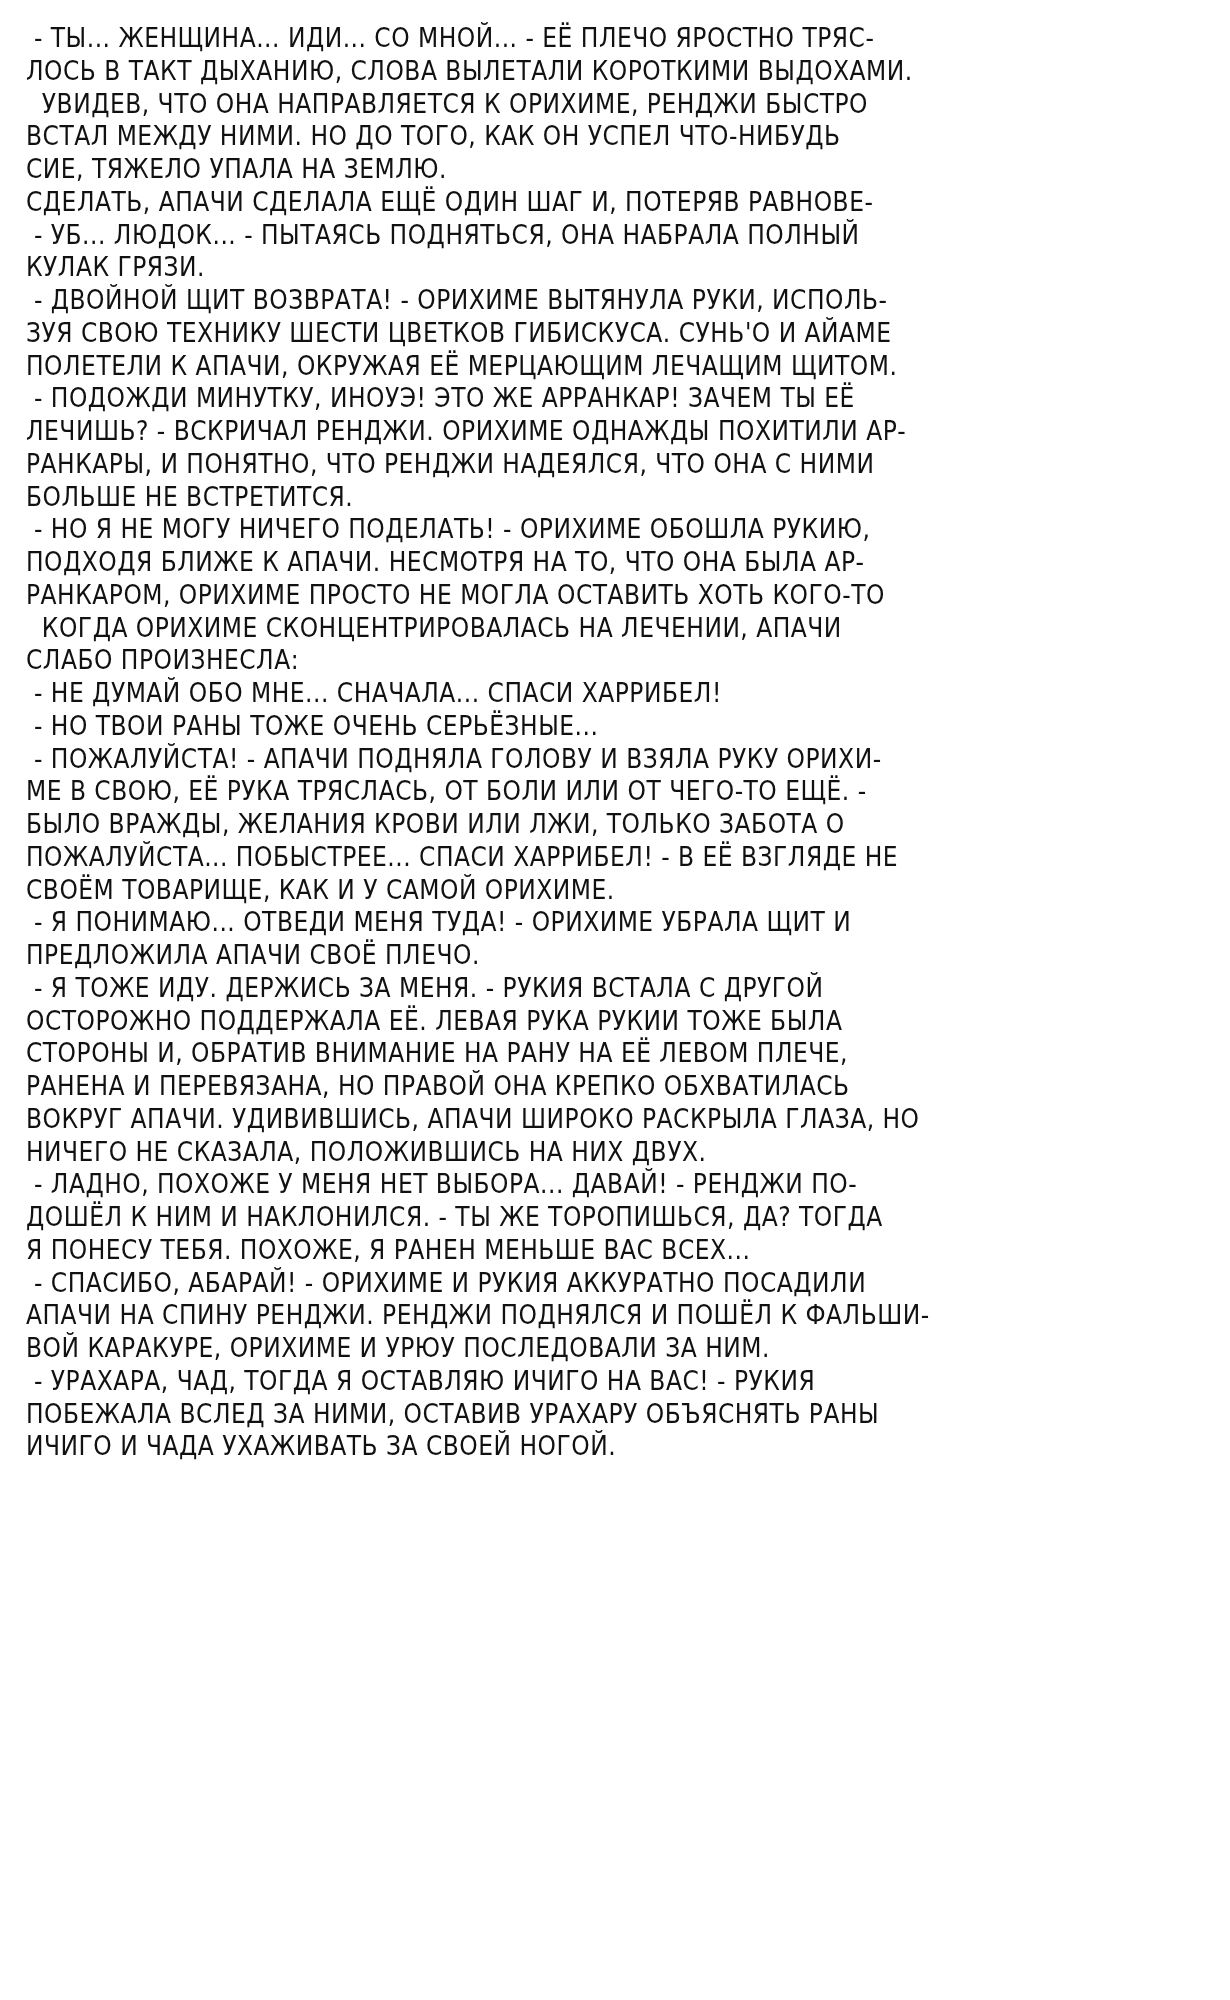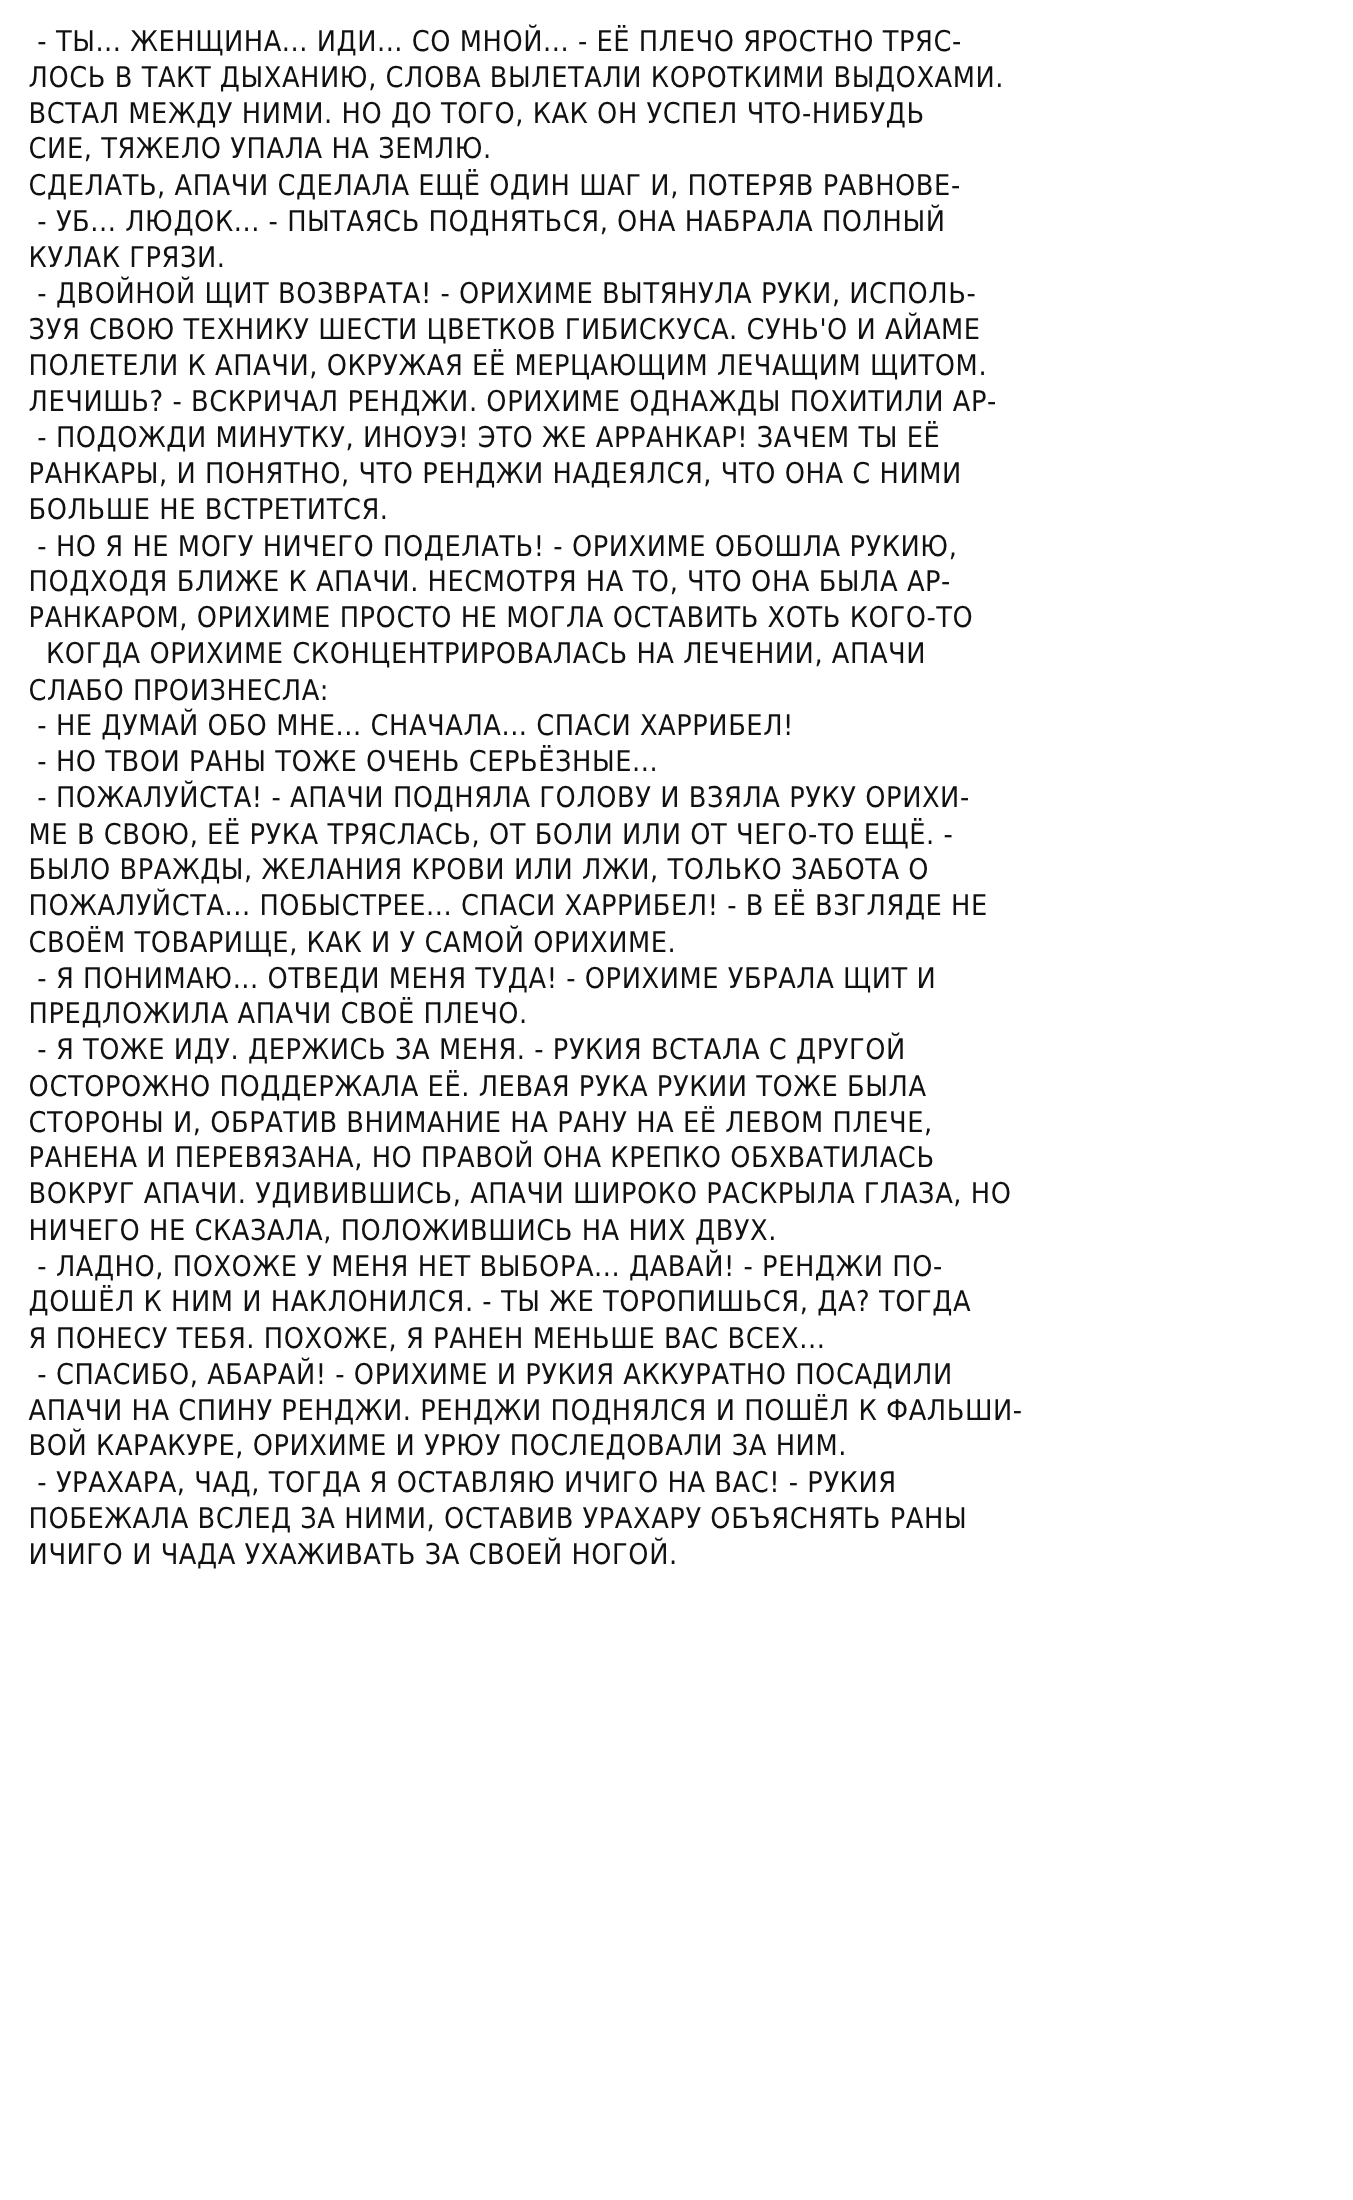--- a/index.html
+++ b/index.html
@@ -19,30 +19,31 @@
     transform-origin: left center;
   }
 </style>
 </head>
 <body>
 
 <div class="page">
   <div class="text-block" id="text-block">
       <div class="line"> - ТЫ... ЖЕНЩИНА... ИДИ... СО МНОЙ... - ЕЁ ПЛЕЧО ЯРОСТНО ТРЯС-</div>
       <div class="line">ЛОСЬ В ТАКТ ДЫХАНИЮ, СЛОВА ВЫЛЕТАЛИ КОРОТКИМИ ВЫДОХАМИ.</div>
+      <div class="line">  УВИДЕВ, ЧТО ОНА НАПРАВЛЯЕТСЯ К ОРИХИМЕ, РЕНДЖИ БЫСТРО</div>
       <div class="line">ВСТАЛ МЕЖДУ НИМИ. НО ДО ТОГО, КАК ОН УСПЕЛ ЧТО-НИБУДЬ</div>
       <div class="line">СИЕ, ТЯЖЕЛО УПАЛА НА ЗЕМЛЮ.</div>
       <div class="line">СДЕЛАТЬ, АПАЧИ СДЕЛАЛА ЕЩЁ ОДИН ШАГ И, ПОТЕРЯВ РАВНОВЕ-</div>
       <div class="line"> - УБ... ЛЮДОК... - ПЫТАЯСЬ ПОДНЯТЬСЯ, ОНА НАБРАЛА ПОЛНЫЙ</div>
       <div class="line">КУЛАК ГРЯЗИ.</div>
       <div class="line"> - ДВОЙНОЙ ЩИТ ВОЗВРАТА! - ОРИХИМЕ ВЫТЯНУЛА РУКИ, ИСПОЛЬ-</div>
       <div class="line">ЗУЯ СВОЮ ТЕХНИКУ ШЕСТИ ЦВЕТКОВ ГИБИСКУСА. СУНЬ'О И АЙАМЕ</div>
       <div class="line">ПОЛЕТЕЛИ К АПАЧИ, ОКРУЖАЯ ЕЁ МЕРЦАЮЩИМ ЛЕЧАЩИМ ЩИТОМ.</div>
+      <div class="line"> - ПОДОЖДИ МИНУТКУ, ИНОУЭ! ЭТО ЖЕ АРРАНКАР! ЗАЧЕМ ТЫ ЕЁ</div>
       <div class="line">ЛЕЧИШЬ? - ВСКРИЧАЛ РЕНДЖИ. ОРИХИМЕ ОДНАЖДЫ ПОХИТИЛИ АР-</div>
-      <div class="line"> - ПОДОЖДИ МИНУТКУ, ИНОУЭ! ЭТО ЖЕ АРРАНКАР! ЗАЧЕМ ТЫ ЕЁ</div>
       <div class="line">РАНКАРЫ, И ПОНЯТНО, ЧТО РЕНДЖИ НАДЕЯЛСЯ, ЧТО ОНА С НИМИ</div>
       <div class="line">БОЛЬШЕ НЕ ВСТРЕТИТСЯ.</div>
       <div class="line"> - НО Я НЕ МОГУ НИЧЕГО ПОДЕЛАТЬ! - ОРИХИМЕ ОБОШЛА РУКИЮ,</div>
       <div class="line">ПОДХОДЯ БЛИЖЕ К АПАЧИ. НЕСМОТРЯ НА ТО, ЧТО ОНА БЫЛА АР-</div>
       <div class="line">РАНКАРОМ, ОРИХИМЕ ПРОСТО НЕ МОГЛА ОСТАВИТЬ ХОТЬ КОГО-ТО</div>
       <div class="line">  КОГДА ОРИХИМЕ СКОНЦЕНТРИРОВАЛАСЬ НА ЛЕЧЕНИИ, АПАЧИ</div>
       <div class="line">СЛАБО ПРОИЗНЕСЛА:</div>
       <div class="line"> - НЕ ДУМАЙ ОБО МНЕ... СНАЧАЛА... СПАСИ ХАРРИБЕЛ!</div>
       <div class="line"> - НО ТВОИ РАНЫ ТОЖЕ ОЧЕНЬ СЕРЬЁЗНЫЕ...</div>
       <div class="line"> - ПОЖАЛУЙСТА! - АПАЧИ ПОДНЯЛА ГОЛОВУ И ВЗЯЛА РУКУ ОРИХИ-</div>

